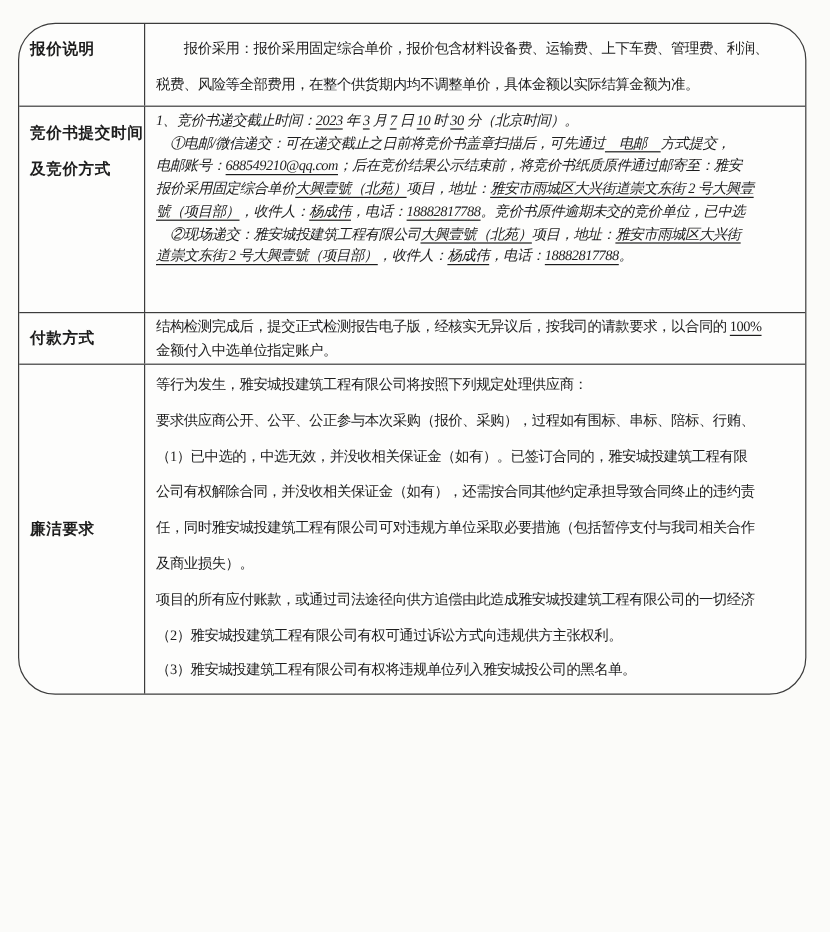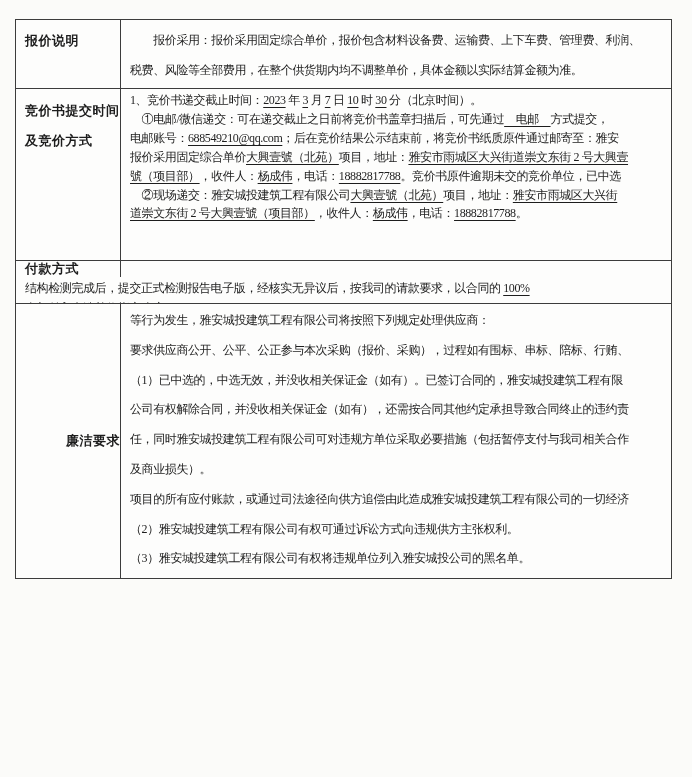--- a/index.html
+++ b/index.html
@@ -58,34 +58,34 @@
     text-decoration: underline;
     text-underline-offset: 3px;
   }
   
   .row-quote { height: 69px; }
   .row-quote .label-cell { padding-top: 13px; line-height: 16px; }
   .row-quote .content-cell { padding-top: 5px; line-height: 30px; }
 
   .row-bid { height: 172px; }
   .row-bid .label-cell { padding-top: 7px; line-height: 30px; }
-  .row-bid .content-cell { padding-top: 2px; line-height: 18.9px; }
+  .row-bid .content-cell { padding-top: 2px; line-height: 18.9px; font-style: italic; }
 
-  .row-payment { height: 43px; flex-direction: column; }
+  .row-payment { height: 43px; }
   .row-payment .label-cell { justify-content: center; line-height: 16px; }
   .row-payment .content-cell { padding-top: 1px; line-height: 20px; }
 
   .row-integrity { height: 274px; }
-  .row-integrity .label-cell { justify-content: center; line-height: 16px; text-align: right; }
+  .row-integrity .label-cell { justify-content: center; line-height: 16px; }
   .row-integrity .content-cell { padding-top: 2px; line-height: 29.8px; }
 </style>
 </head>
 <body style="background: rgb(251, 251, 249); color: rgb(29, 29, 29);">
 
-<div class="doc-table" style="border-color: rgb(60, 60, 60);">
+<div class="doc-table" style="border-color: rgb(60, 60, 60); border-radius: 31px;">
 
   <div class="t-row row-quote" style="border-color: rgb(60, 60, 60);">
     <div class="label-cell" style="border-color: rgb(60, 60, 60);">
         <div class="tl"><span>报价说明</span></div>
       </div>
     <div class="content-cell">
         <div class="tl"><span>　　报价采用：报价采用固定综合单价，报价包含材料设备费、运输费、上下车费、管理费、利润、</span></div>
         <div class="tl"><span>税费、风险等全部费用，在整个供货期内均不调整单价，具体金额以实际结算金额为准。</span></div>
       </div>
   </div>

